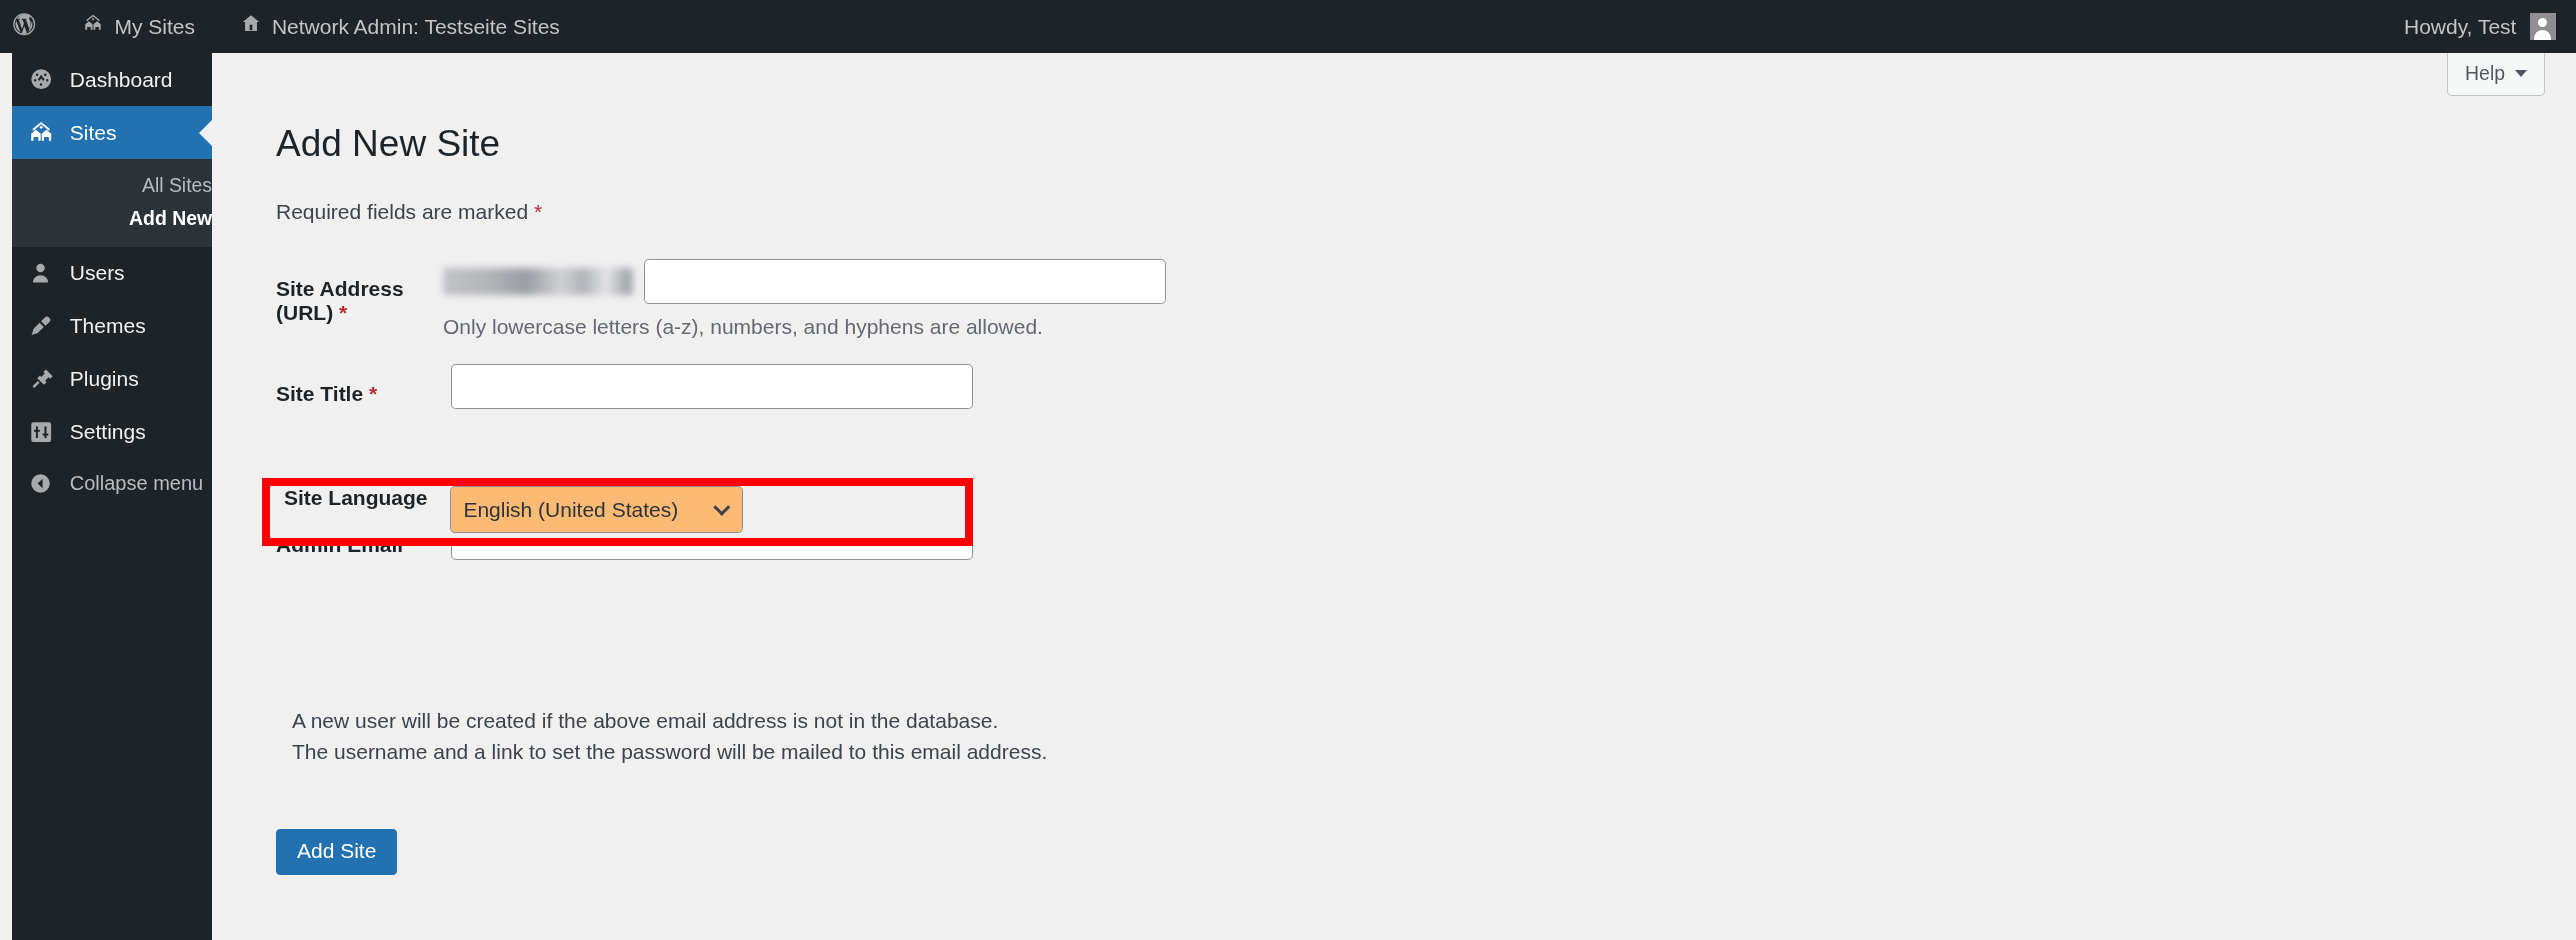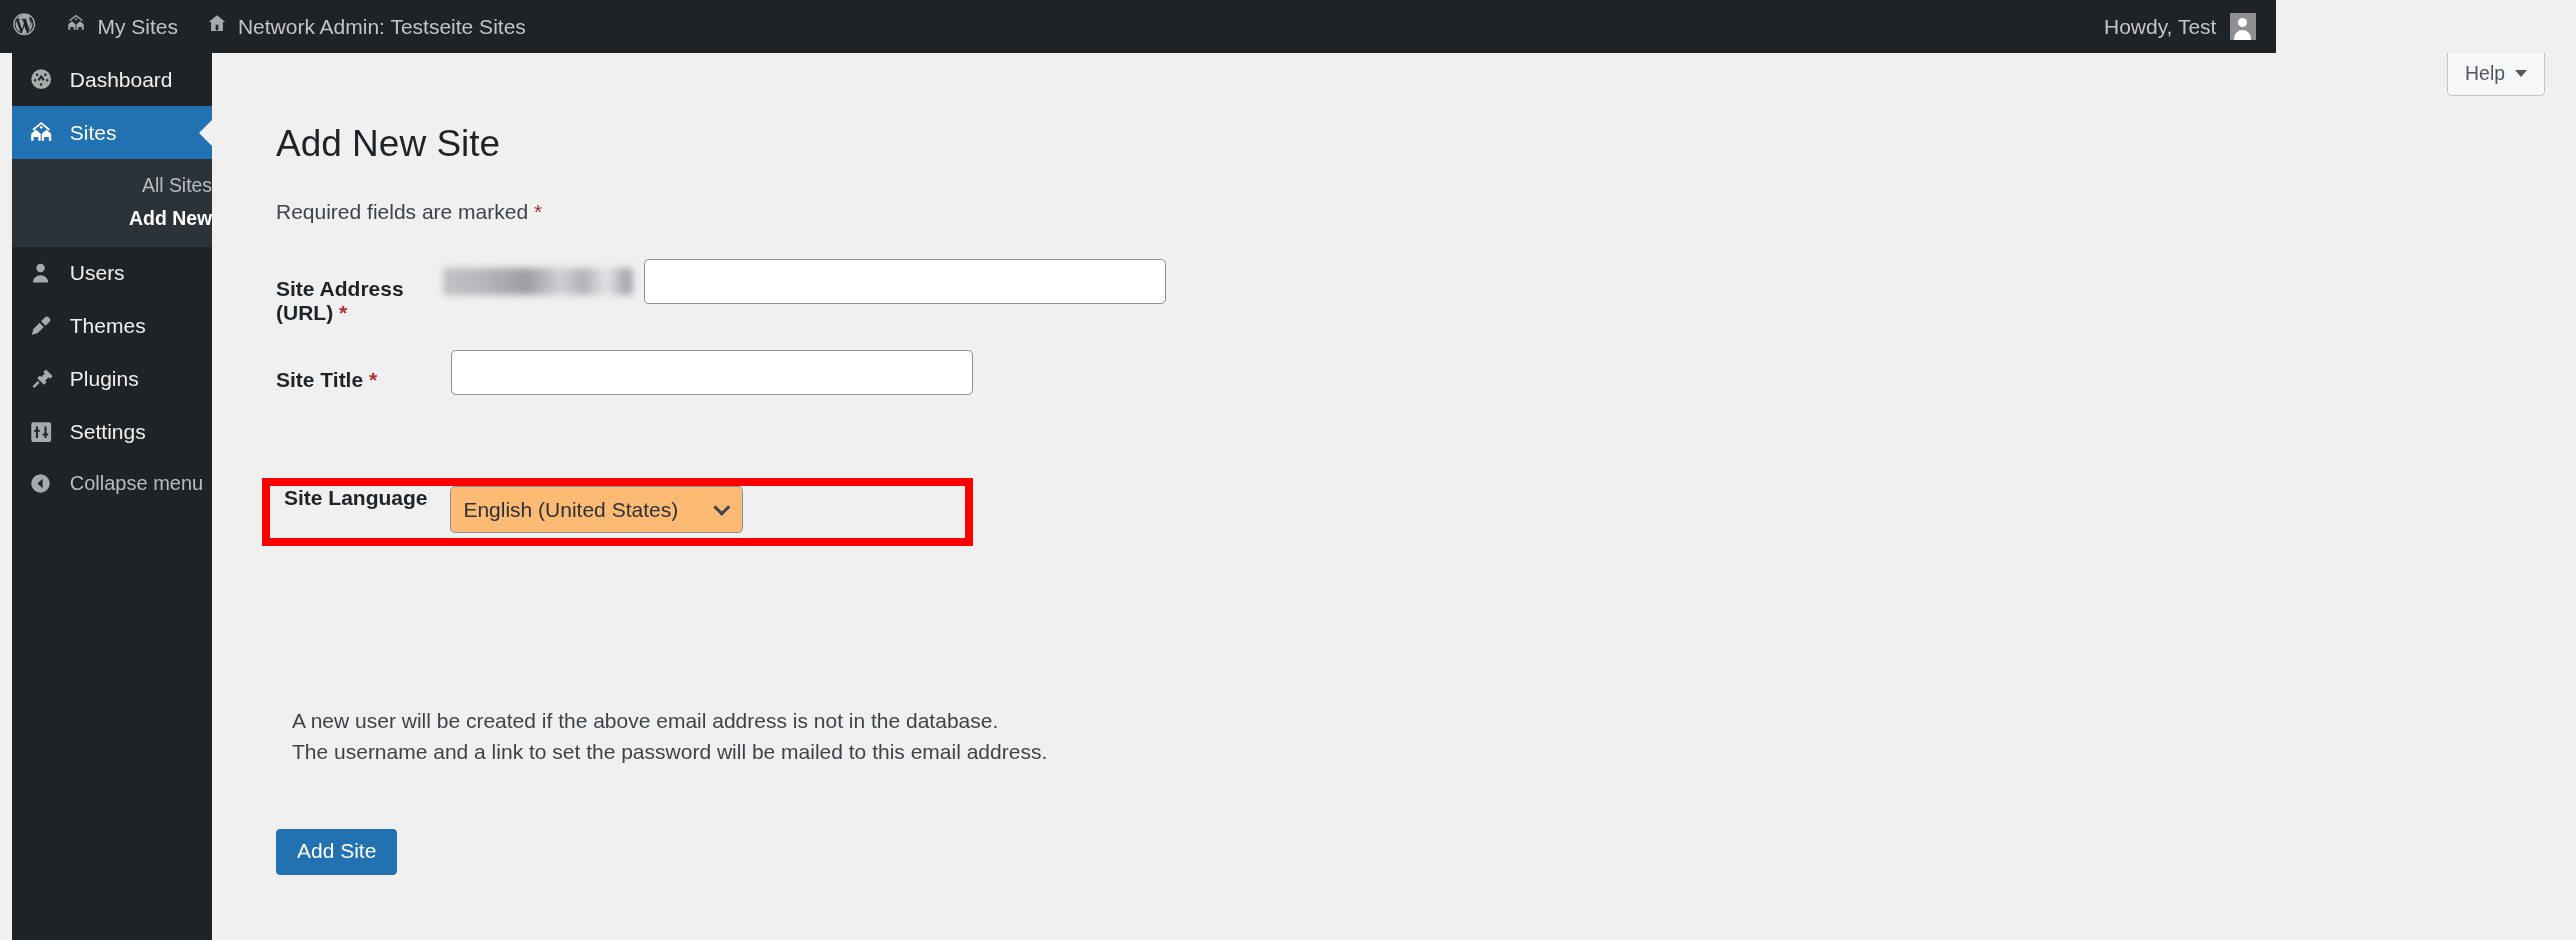--- a/index.html
+++ b/index.html
@@ -9,28 +9,29 @@
     height: 941px;
     overflow: hidden;
     font-family: "Liberation Sans", sans-serif;
     background: #f0f0f1;
   }
 
   
   #adminbar {
     position: absolute;
     top: 0; left: 0;
-    width: 2276px;
+    width: 2576px;
     height: 53px;
     background: #1d2327;
     display: flex;
     align-items: center;
     color: #c3c4c7;
     font-size: 21px;
     z-index: 50;
+    gap: 17px;
   }
   .ab-item {
     display: flex;
     align-items: center;
     height: 53px;
     padding: 0 14px;
     gap: 10px;
     color: #c3c4c7;
     white-space: nowrap;
   }
@@ -455,20 +456,21 @@
     <div class="form-row">
       <div class="row-label">
         <span>Site Address (URL)</span>
         <span class="req-star">*</span>
       </div>
       <div class="row-field">
         <div class="field-line">
           <span class="url-prefix"></span>
           <input class="txt" id="site-address-input" type="text" value="" style="">
         </div>
+        <div class="help-text">Only lowercase letters (a-z), numbers, and hyphens are allowed.</div>
       </div>
     </div>
 
     <div class="form-row" style="margin-top:25px;">
       <div class="row-label">
         <span>Site Title</span>
         <span class="req-star">*</span>
       </div>
       <div class="row-field">
         <div class="field-line" style="padding-left:7.8px;">

